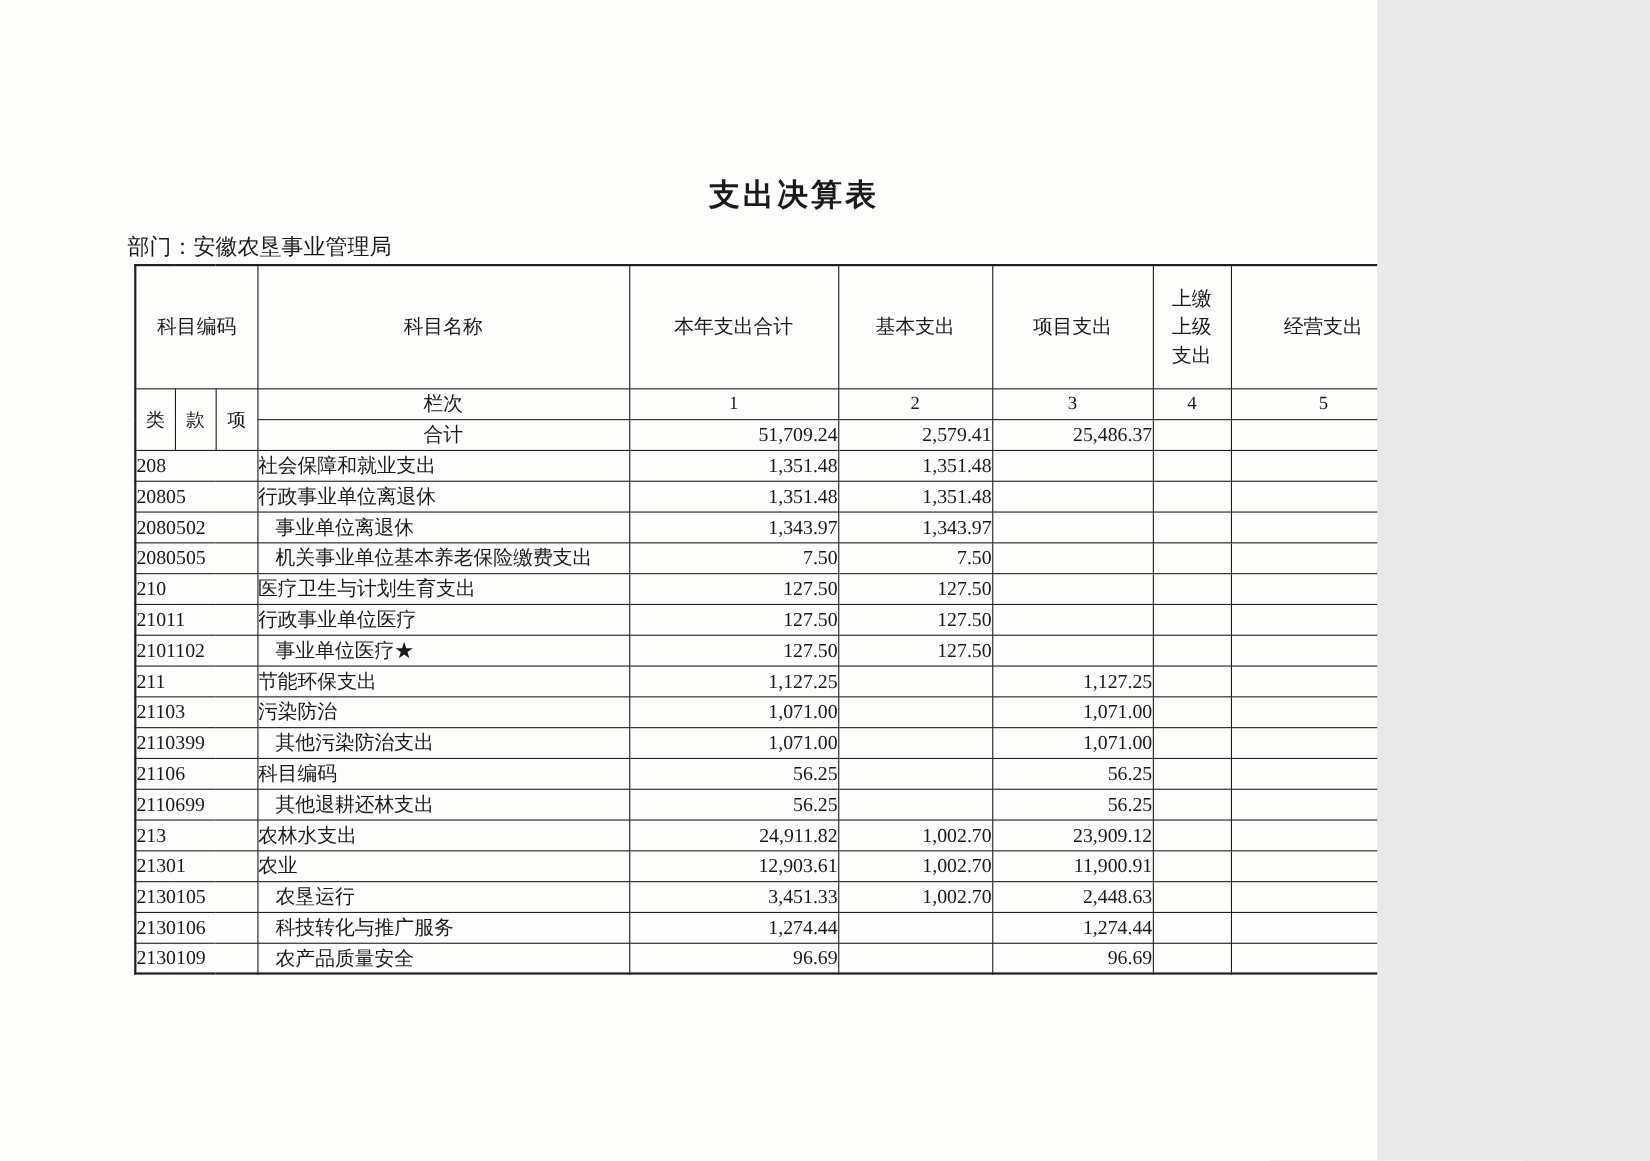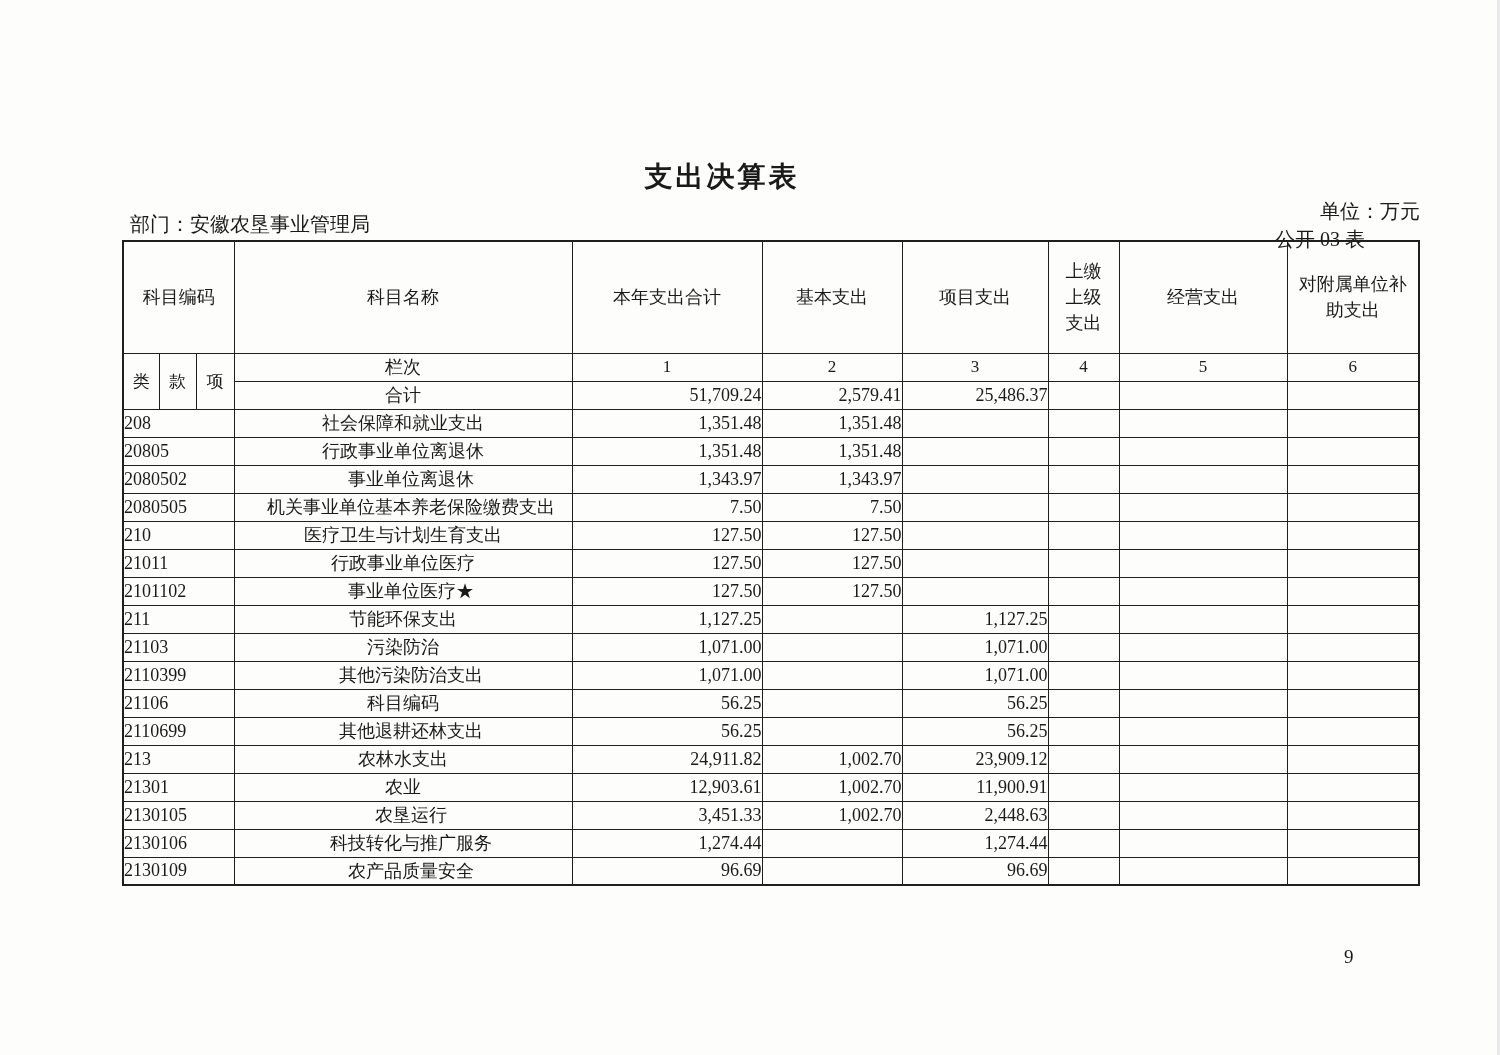--- a/index.html
+++ b/index.html
@@ -1,31 +1,31 @@
 <!DOCTYPE html>
 <html><head>
 <meta charset="utf-8">
 <style>
   html,body{margin:0;padding:0;background:#e9e9e9;}
   .page{
     position:relative;
-    width:1497px;height:1055px;
+    width:1252px;height:1055px;
     background:#fdfdfc;
     font-family:"Liberation Serif","DejaVu Serif",serif;
     color:#1a1a1a;
     overflow:hidden;
   }
   .doc-title{
     position:absolute;top:158px;left:0;width:1500px;
     text-align:center;
     transform:translateX(-28px);
     font-family:"Liberation Sans","DejaVu Sans",sans-serif;
     font-weight:bold;font-size:28px;letter-spacing:3px;
   }
-  .meta-dept{position:absolute;top:211px;left:130px;font-size:20px;}
+  .meta-dept{position:absolute;top:211px;left:116px;font-size:20px;}
   .meta-year{position:absolute;top:219px;left:600px;width:240px;text-align:center;font-size:20px;}
   .meta-unit{position:absolute;top:198px;left:1220px;width:200px;text-align:right;font-size:20px;}
   .meta-sheet{position:absolute;top:226px;left:1220px;width:200px;text-align:center;font-size:20px;}
   .page-number{position:absolute;top:946px;left:1344px;font-size:19px;}
 
   table.fin{
     position:absolute;top:240px;left:122px;
     width:1296px;
     border-collapse:collapse;
     table-layout:fixed;
@@ -39,21 +39,21 @@
     overflow:hidden;
     white-space:nowrap;
   }
   table.fin{border:2.5px solid #1f1f1f;}
   tr.hdr-main{height:112px;}
   tr.r{height:28px;}
   .c{text-align:center;}
   .hdr{text-align:center;font-size:18px;white-space:normal;}
   .hdr .wrapbox{display:inline-block;white-space:normal;line-height:1.45;}
   .code{text-align:left;padding-left:8px;font-size:18px;}
-  .name{text-align:center;padding-left:8px;font-size:18px;}
+  .name{text-align:left;padding-left:8px;font-size:18px;}
   .name.ind{padding-left:16px;}
   .val{text-align:right;padding-right:12px;font-size:18px;}
   .b{font-weight:bold;}
   .lanci{text-align:center;padding-left:8px;font-size:18px;}
 </style>
 </head>
 <body>
 
 <div class="page">
 

